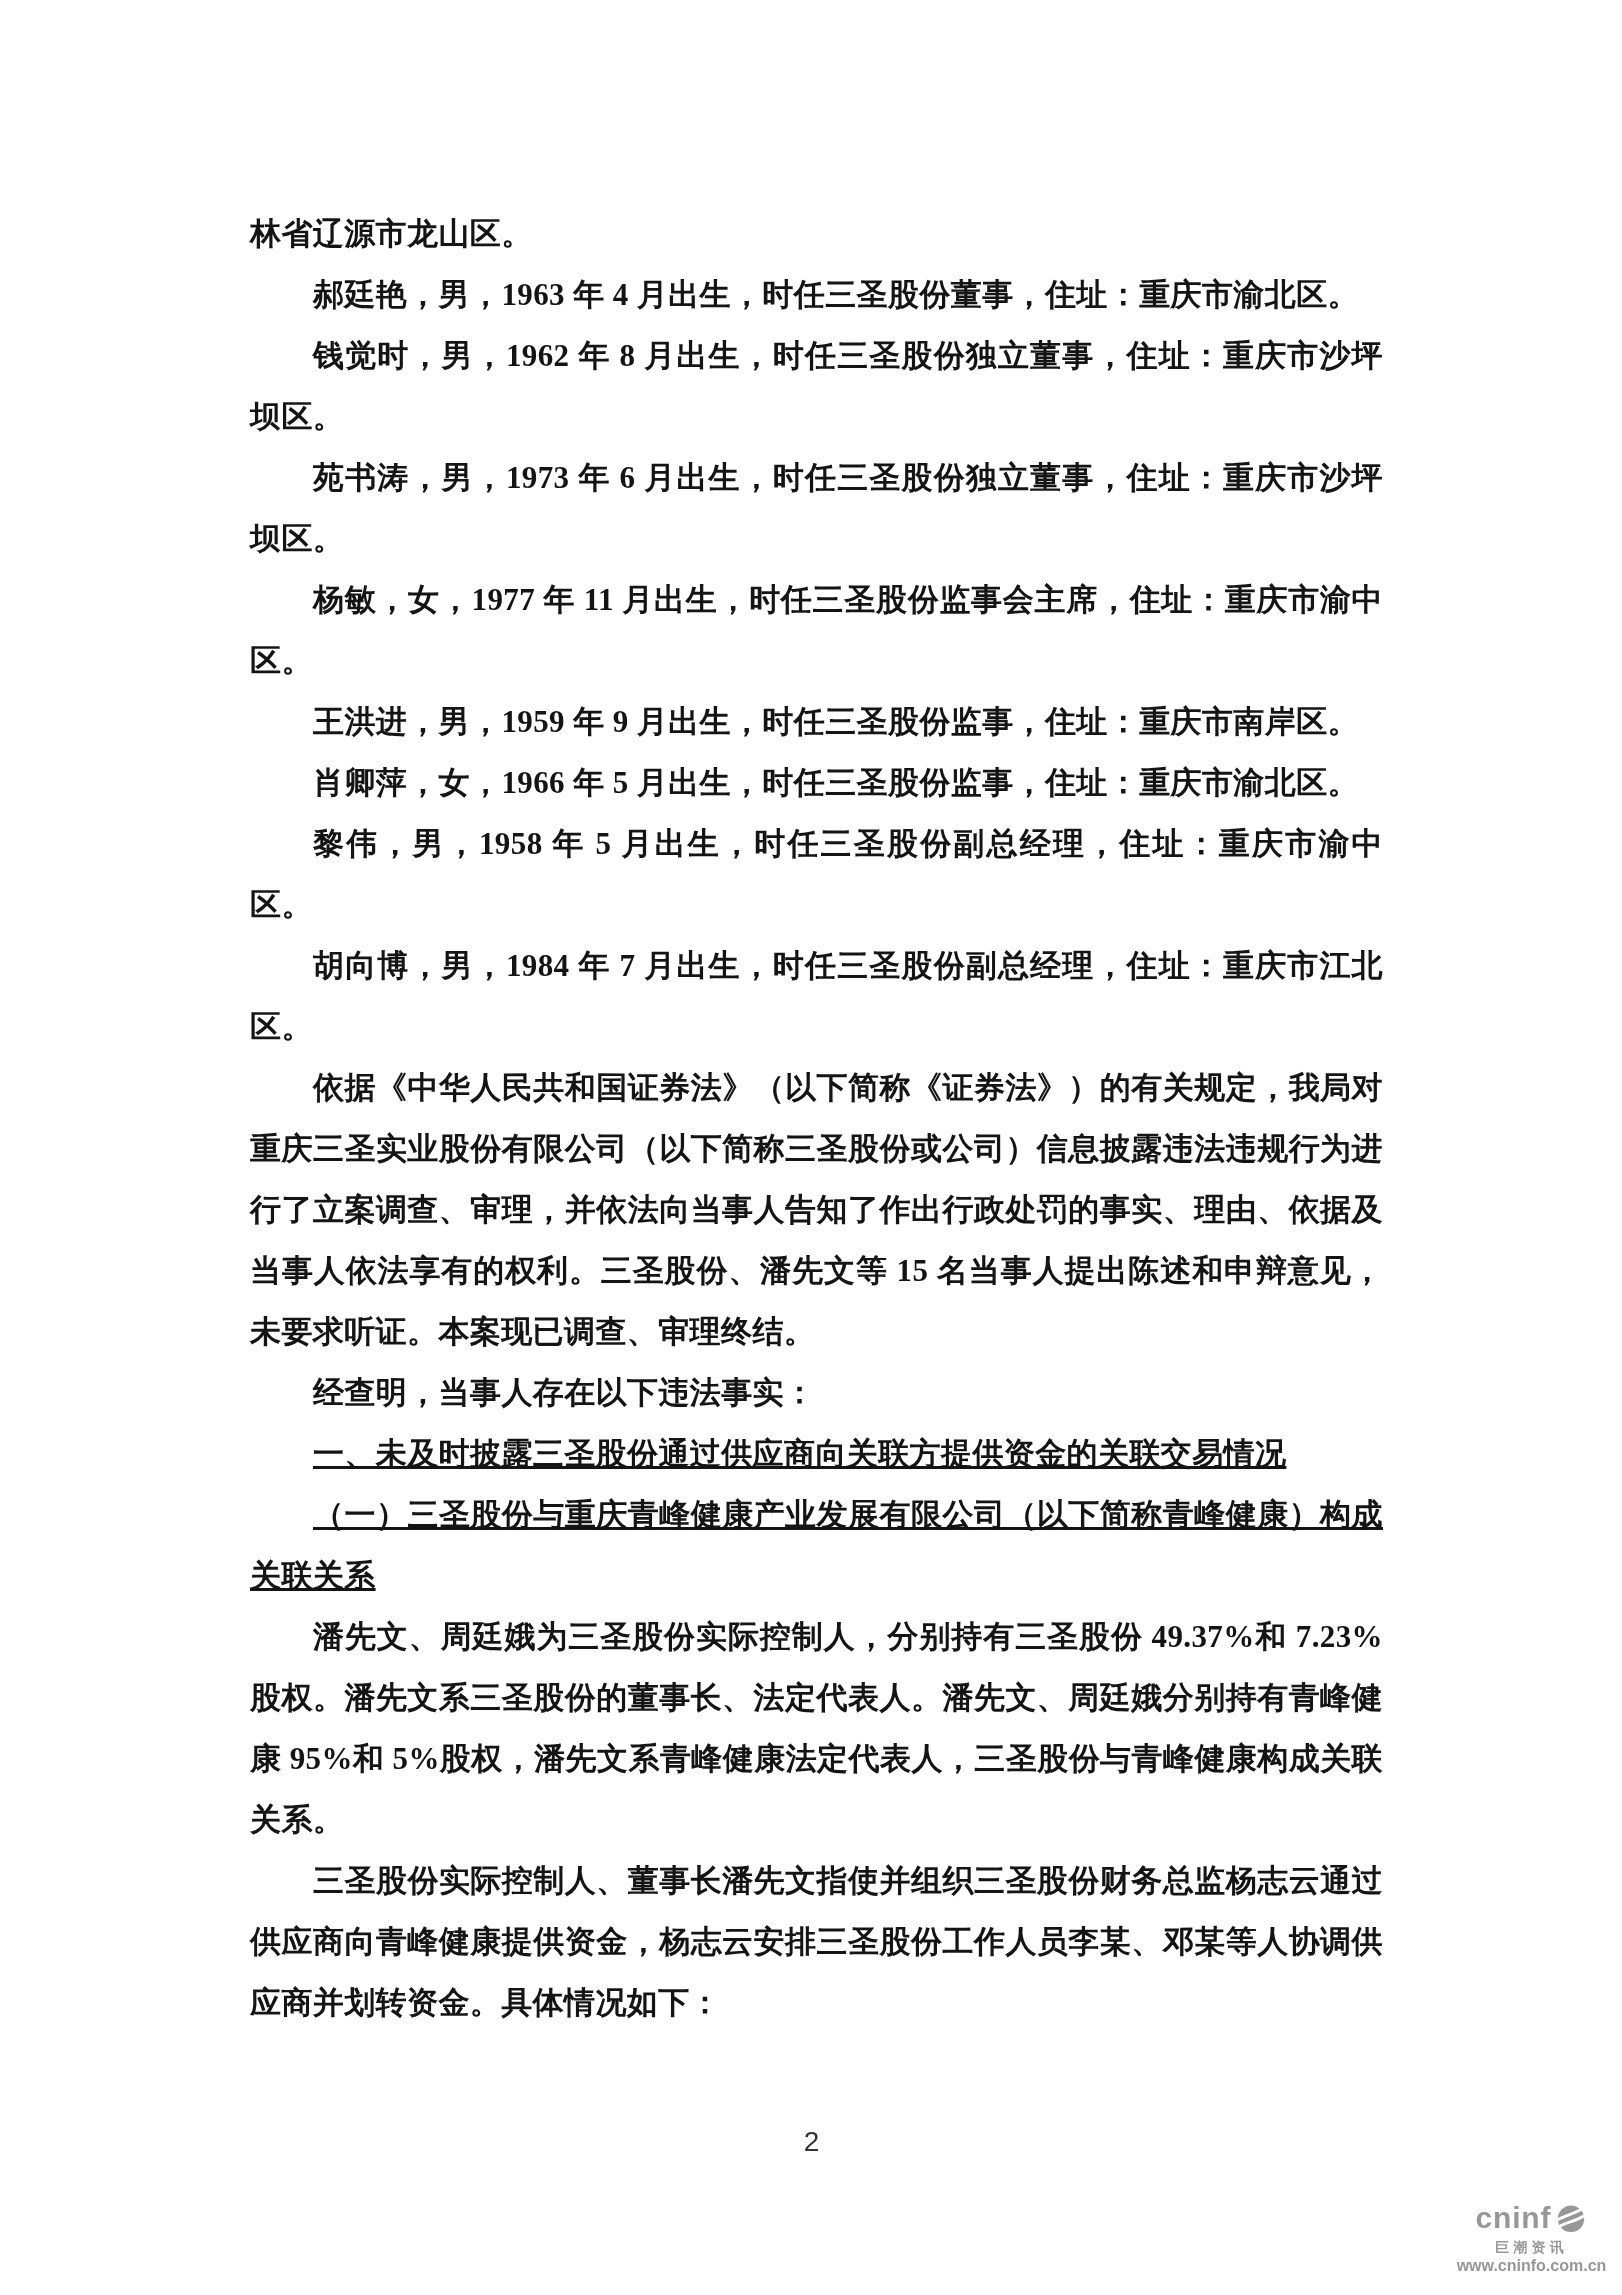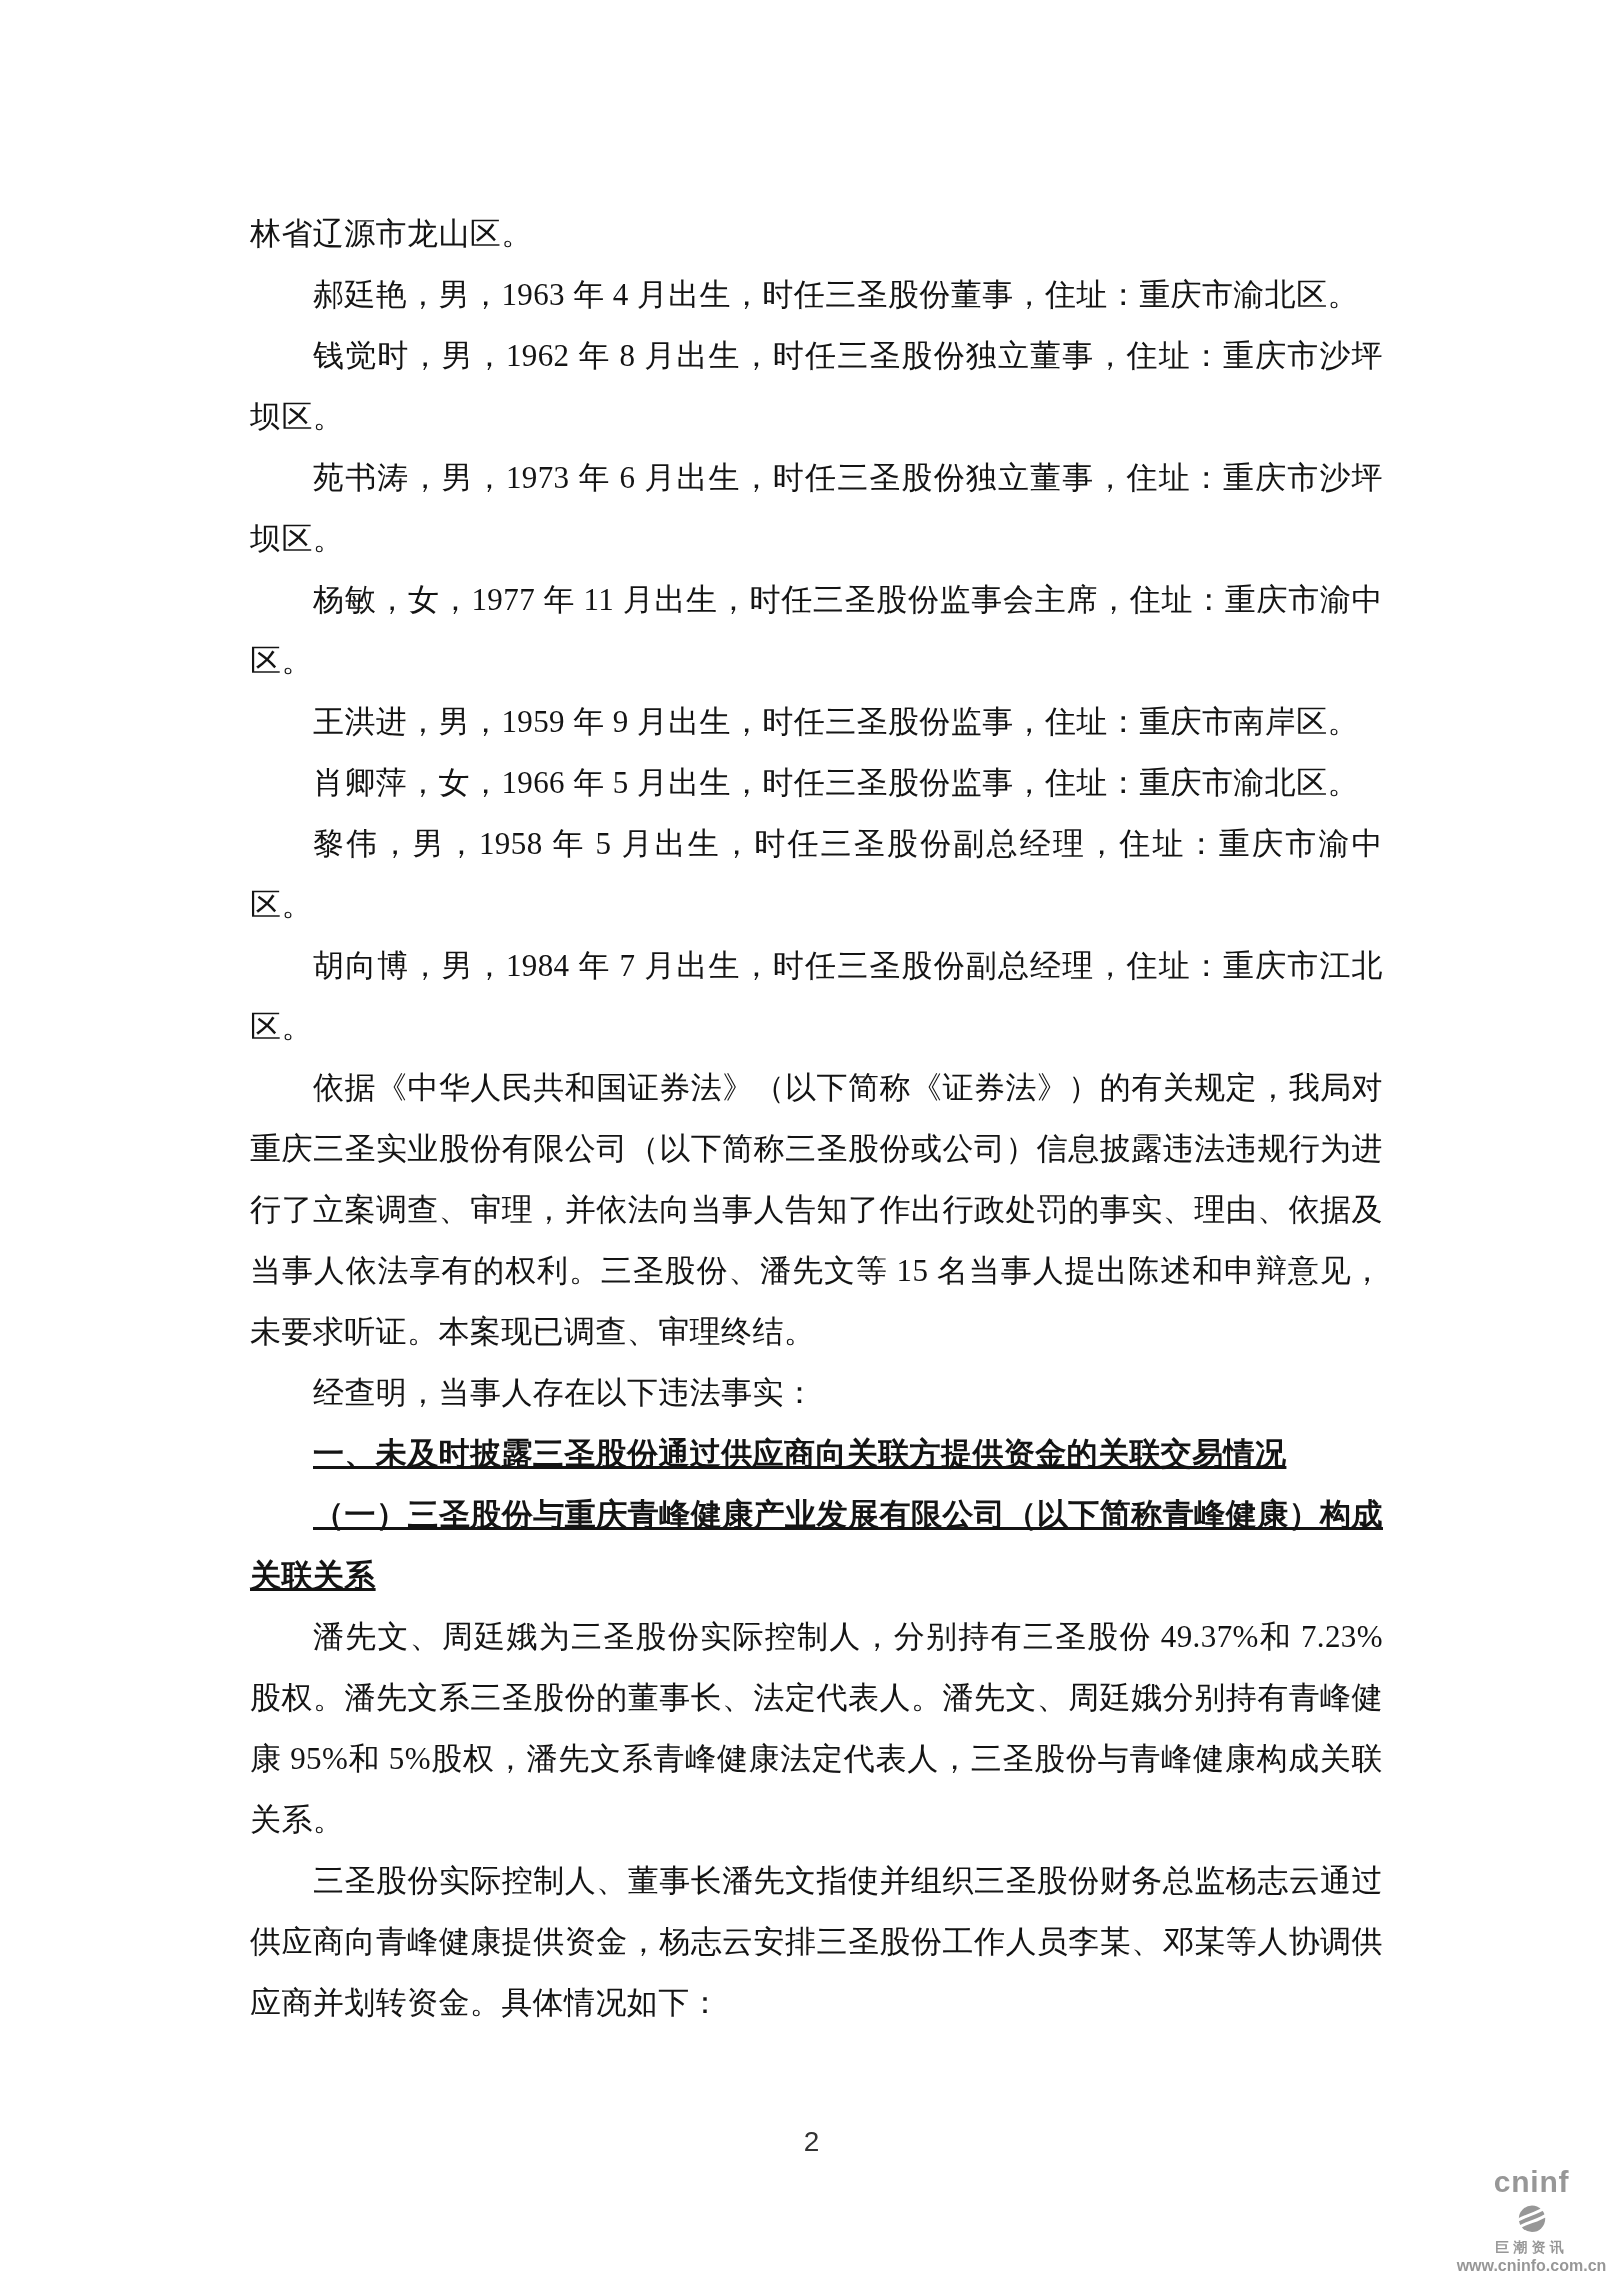--- a/index.html
+++ b/index.html
@@ -18,20 +18,21 @@
     top: 203px;
     width: 1133px;
   }
   .content p {
     margin: 0;
     font-size: 31px;
     line-height: 61px;
     text-align: justify;
     word-break: break-all;
     letter-spacing: 0.4px;
+    font-weight: bold;
   }
   .content p.indent { text-indent: 63px; }
   .content p.bold   { font-weight: bold; text-decoration: underline; }
 
   .page-number {
     position: absolute;
     top: 2126px;
     left: 0;
     width: 100%;
     text-align: center;
@@ -49,21 +50,20 @@
     font-family: "Liberation Sans", sans-serif;
     text-align: center;
     line-height: 1.1;
     user-select: none;
   }
   .logo-top {
     display: flex;
     align-items: center;
     justify-content: center;
     gap: 4.2px;
-    flex-direction: column;
   }
   .logo-brand {
     font-size: 30px;
     font-weight: bold;
     letter-spacing: 0.8px;
   }
   .logo-globe { width: 32px; height: 32px; display: inline-block; }
   .logo-globe svg { width: 100%; height: 100%; display: block; }
   .logo-cn {
     font-size: 14px;

